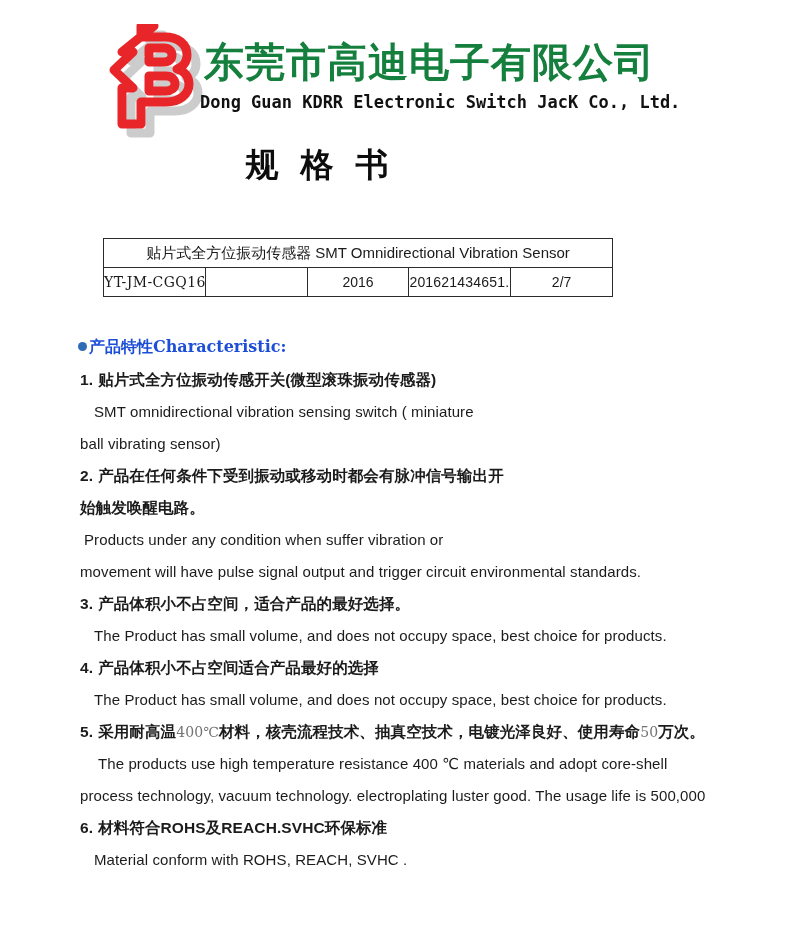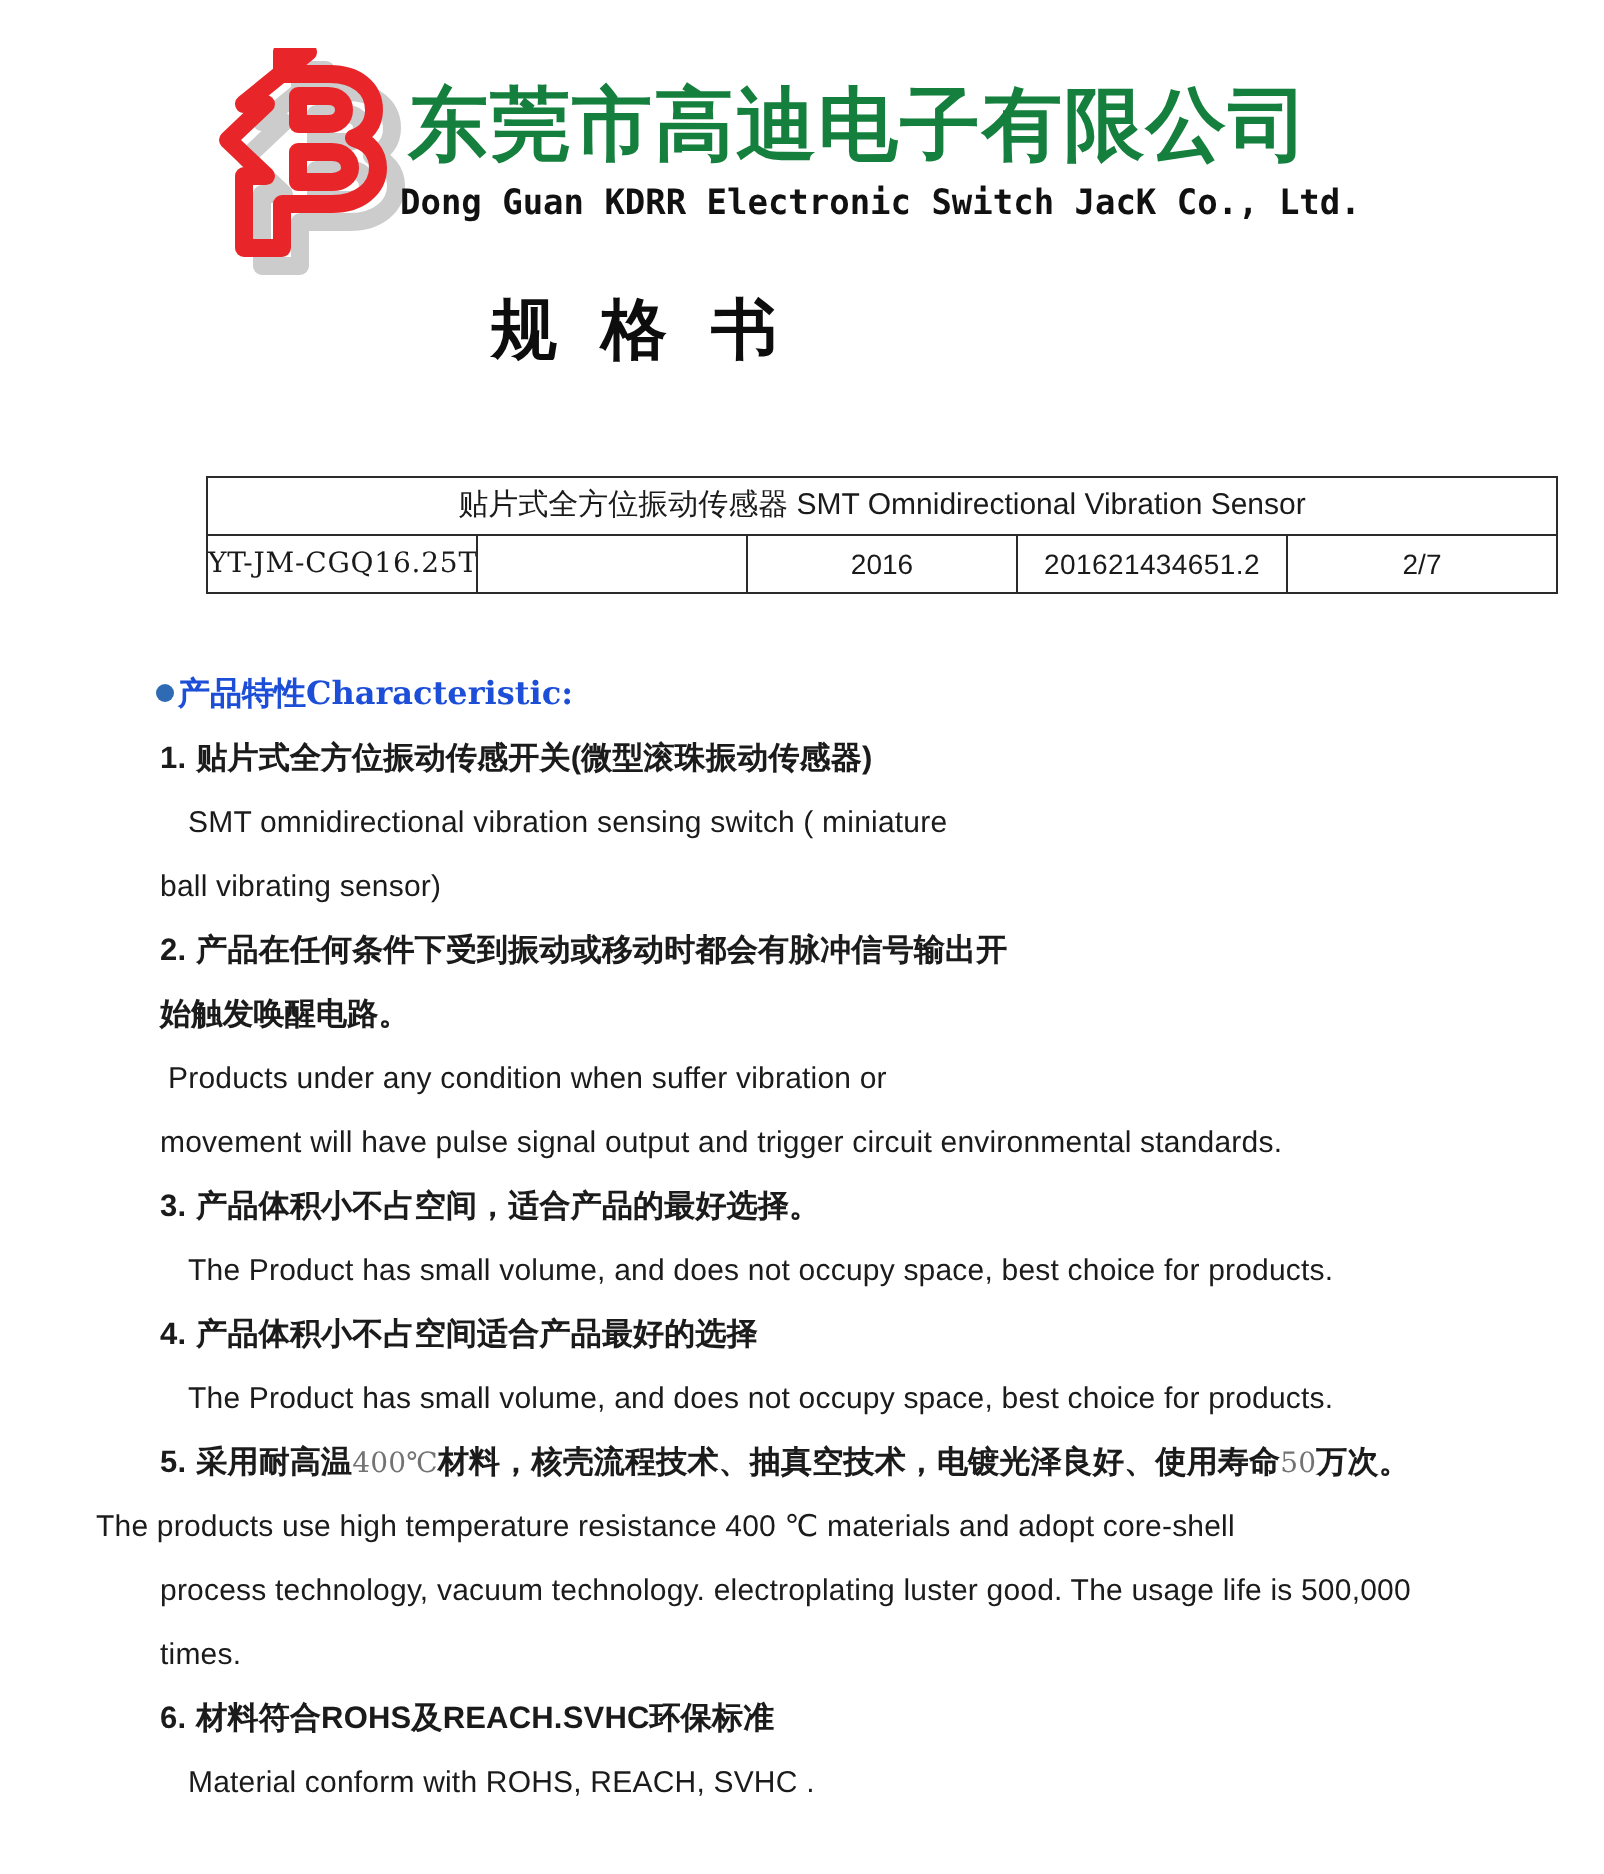--- a/index.html
+++ b/index.html
@@ -68,21 +68,21 @@
     letter-spacing: 22px;
     text-indent: 22px;
     color: #0d0d0d;
   }
 
   
   #info-table {
     position: absolute;
     left: 103px;
     top: 238px;
-    width: 676px;
+    width: 510px;
     border-collapse: collapse;
     table-layout: fixed;
   }
   #info-table td {
     border: 1px solid #2b2b2b;
     text-align: center;
     vertical-align: middle;
     font-size: 14.5px;
     color: #1a1a1a;
     padding: 0;
@@ -162,21 +162,21 @@
     color: #737373;
   }
   .line.en {
     font-weight: 400;
     font-size: 15px;
     letter-spacing: 0.1px;
   }
   .ind-0 { padding-left: 80px; }
   .ind-1 { padding-left: 84px; }
   .ind-2 { padding-left: 94px; }
-  .ind-3 { padding-left: 48px; }
+  .ind-3 { padding-left: 98px; }
 </style>
 </head>
 <body>
 
 <div id="letterhead">
 
   <div id="logo-wrap">
     <svg width="120" height="120" viewBox="0 0 120 120">
       <g transform="translate(9,9)">
         <path d="M62 2 L30 28 L41 28 L22 46 L41 64 L30 64 L30 100 L49 100 L49 78 L74 78
@@ -232,18 +232,17 @@
 
   <div class="line cn-head ind-0"><span class="num">3.</span><span class="cn" style="padding-left:5px">产品体积小不占空间，适合产品的最好选择。</span></div>
   <div class="line en ind-2">The Product has small volume, and does not occupy space, best choice for products.</div>
 
   <div class="line cn-head ind-0"><span class="num">4.</span><span class="cn" style="padding-left:5px">产品体积小不占空间适合产品最好的选择</span></div>
   <div class="line en ind-2">The Product has small volume, and does not occupy space, best choice for products.</div>
 
   <div class="line cn-head ind-0"><span class="num">5.</span><span class="cn" style="padding-left:5px">采用耐高温</span><span class="small-serif">400℃</span><span class="cn">材料，核壳流程技术、抽真空技术，电镀光泽良好、使用寿命</span><span class="small-serif">50</span><span class="cn">万次。</span></div>
   <div class="line en ind-3">The products use  high temperature  resistance 400 ℃ materials and adopt core-shell</div>
   <div class="line en ind-0">process technology, vacuum technology. electroplating luster good. The usage life is 500,000</div>
-  <div class="line en ind-0">times.</div>
 
   <div class="line cn-head ind-0"><span class="num">6.</span><span class="cn" style="padding-left:5px">材料符合ROHS及REACH.SVHC环保标准</span></div>
   <div class="line en ind-2">Material conform with ROHS, REACH, SVHC .</div>
 
 </div>
 
 </body></html>

